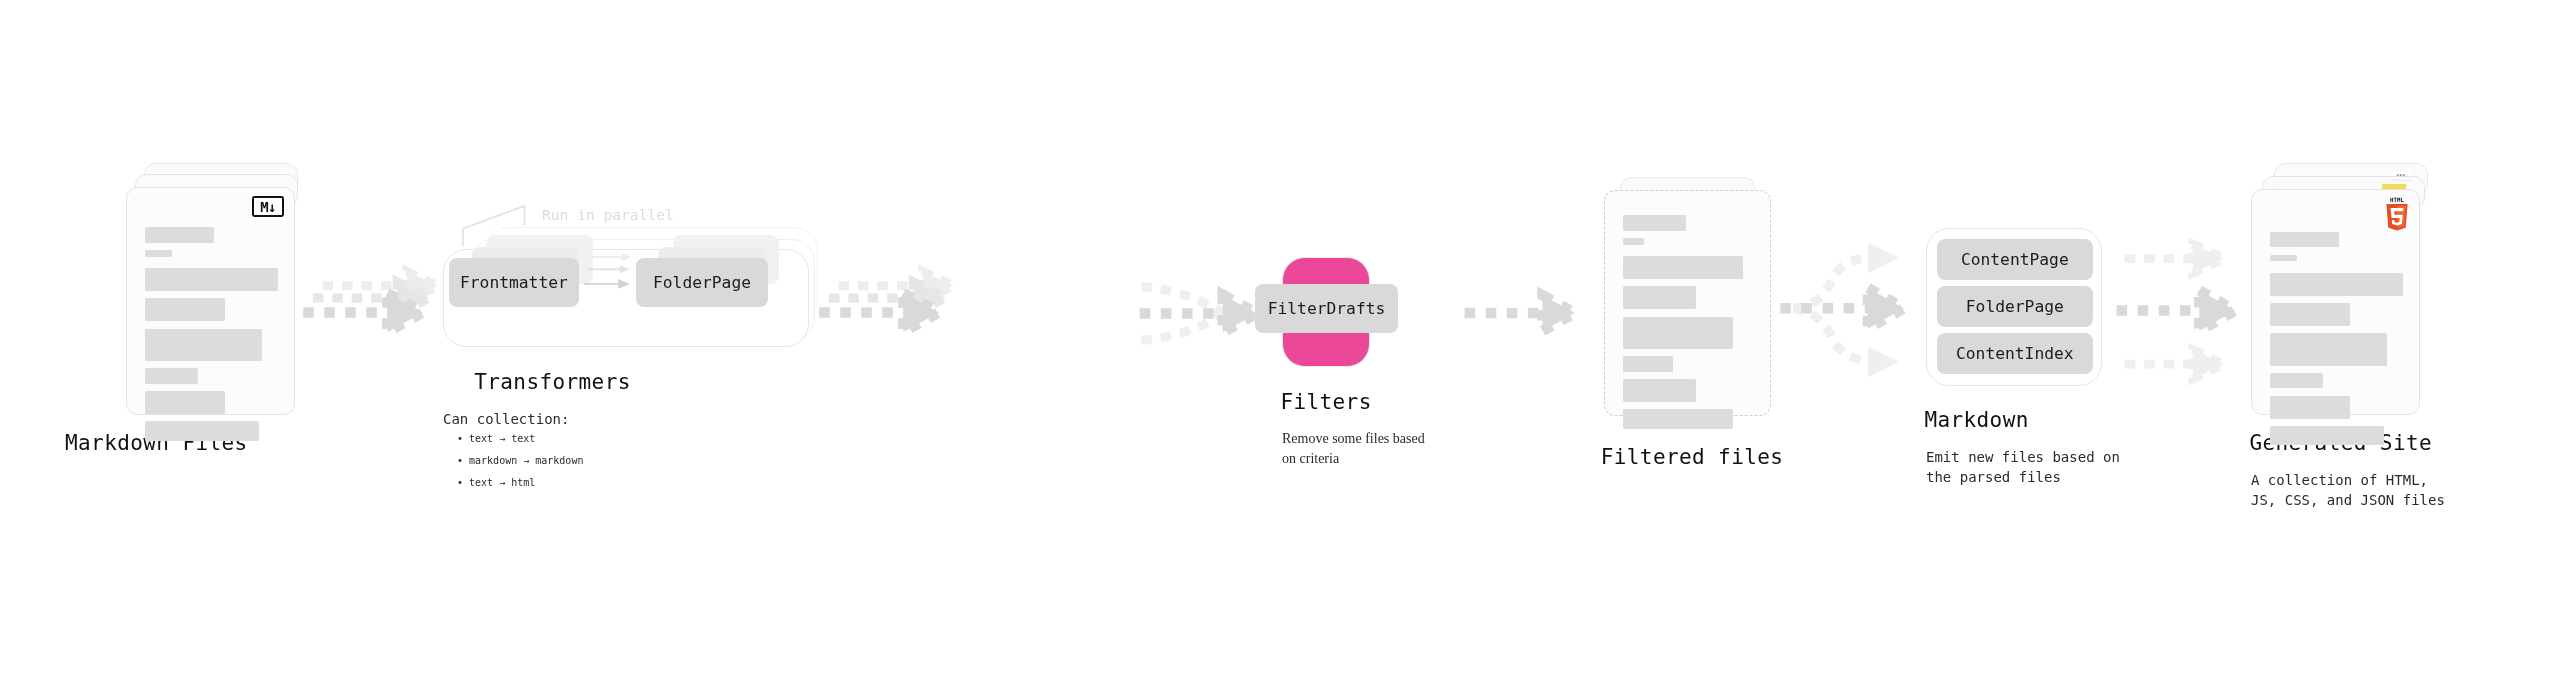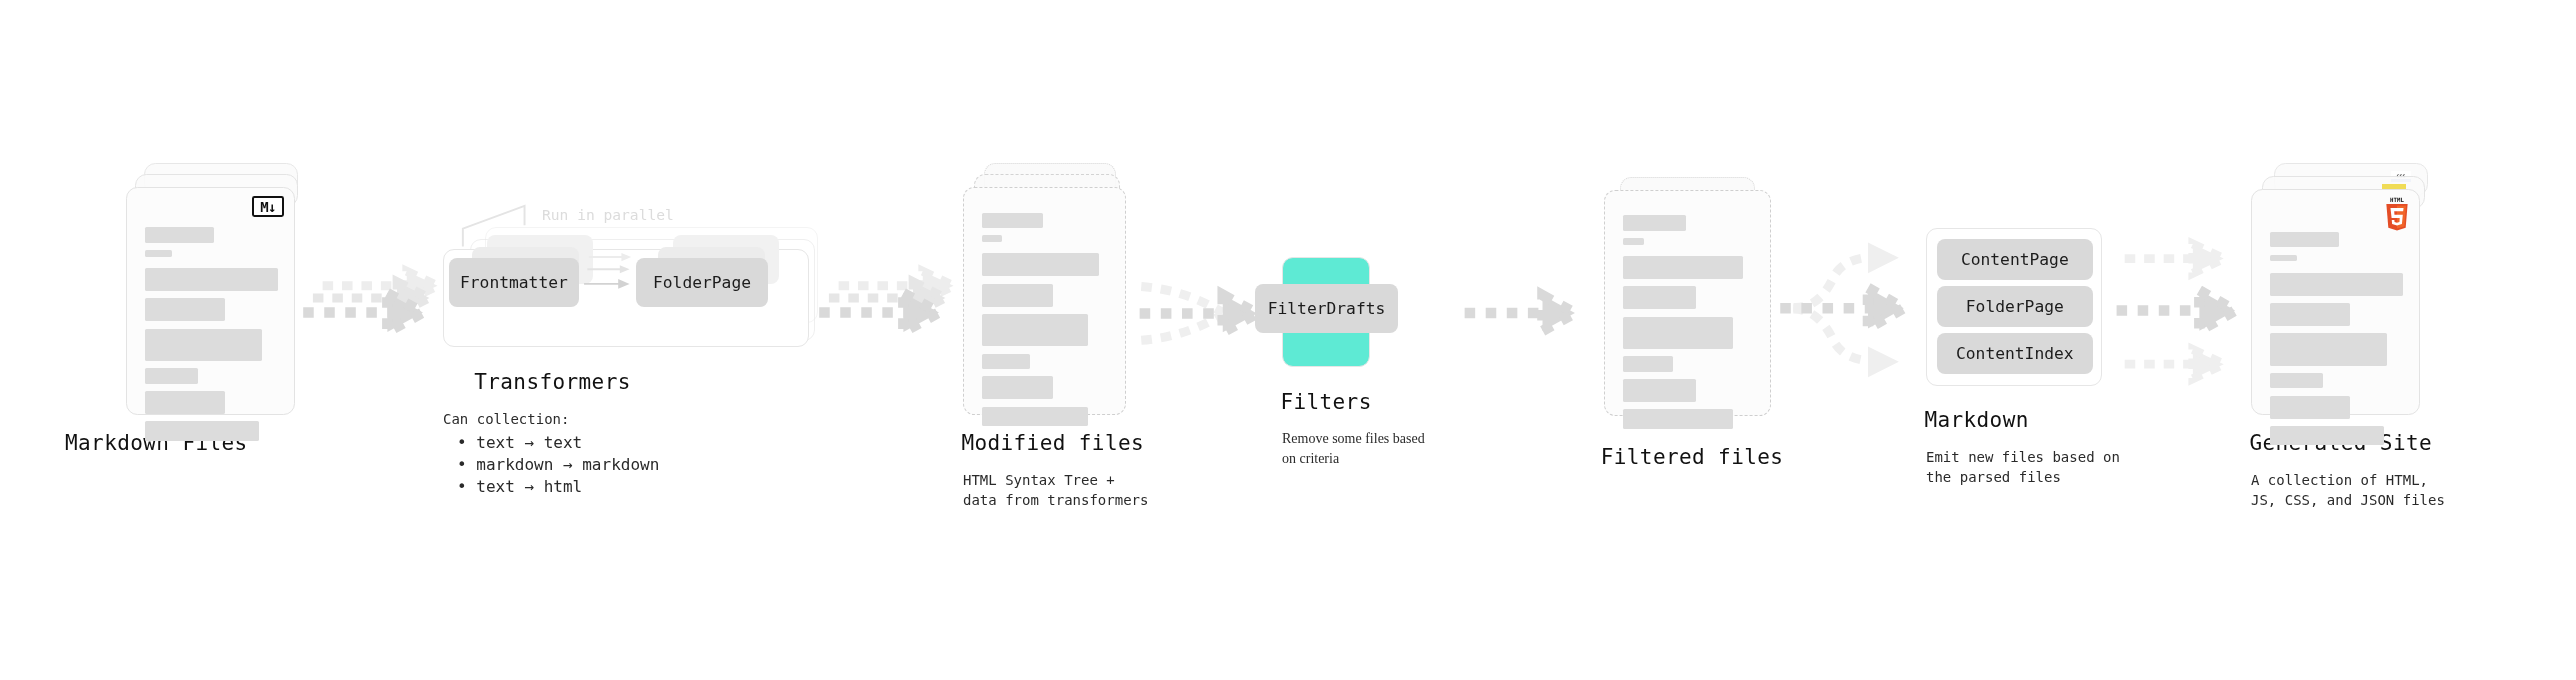--- a/index.html
+++ b/index.html
@@ -44,42 +44,42 @@
   .js-badge{width:24.4px;height:14.6px;background:#f0db4f;}
   .css-badge{
     width:19.5px;height:11.4px;background:#fff;
     display:flex;align-items:flex-end;justify-content:center;
     font-size:4.9px;font-weight:bold;color:#222;line-height:1;
     border-bottom:3.3px solid #264de4;box-sizing:border-box;
   }
 
   
   .groupbox{
-    position:absolute;border:1.6px solid #e6e6e6;border-radius:11px;
+    position:absolute;border:1.6px solid #e6e6e6;border-radius:23px;
     background:transparent;box-sizing:border-box;
   }
   .chip{
     position:absolute;background:#d9d9d9;border-radius:8.1px;
     display:flex;align-items:center;justify-content:center;
     font-size:16.3px;color:#1c1c1c;white-space:nowrap;box-sizing:border-box;
   }
   .chip.ghost{background:#ececec;}
   .chip.ghost2{background:#f1f1f1;}
 
   
   .title{
     position:absolute;font-size:21px;color:#111;white-space:nowrap;letter-spacing:0.4px;
   }
   .subtitle{
     position:absolute;font-size:14px;color:#2a2a2a;line-height:1.45;white-space:pre;
   }
   .note{
     position:absolute;font-size:14.6px;color:#dcdcdc;white-space:nowrap;
   }
-  .bullets{position:absolute;font-size:16px;color:#2a2a2a;line-height:1.55;white-space:pre;}
+  .bullets{position:absolute;font-size:10px;color:#2a2a2a;line-height:1.55;white-space:pre;}
 
   
   .arrowsvg{position:absolute;overflow:visible;}
 </style>
 </head>
 <body>
 
 <div class="stage">
 
   <div class="node" style="left:126px;top:163px;">
@@ -167,53 +167,32 @@
     <g stroke="#e6e6e6" stroke-width="11" stroke-dasharray="13 11" fill="#e6e6e6">
       <line x1="14" y1="37" x2="128" y2="37"></line>
         <polygon points="118,17 158,37 118,57"></polygon>
     </g>
     <g stroke="#d9d9d9" stroke-width="13" stroke-dasharray="13 13" fill="#d9d9d9">
       <line x1="2" y1="55" x2="116" y2="55"></line>
         <polygon points="106,31 150,55 106,79"></polygon>
     </g>
   </svg>
 
-  <div class="node" style="left:963px;top:163px;">
-    <div class="stack" style="width:179px;height:252px;">
-      <div class="sheet dotted" style="left:21px;top:0px;width:132px;height:32.5px;opacity:.85;"></div>
-      <div class="sheet dashed" style="left:10.6px;top:11.4px;width:146px;height:32.5px;opacity:.9;"></div>
-      <div class="sheet dashed front" style="left:0px;top:24.4px;width:163px;height:228px;">
-        <div class="bars" style="top:24.4px;">
-          <div class="bar" style="width:48%;height:15.4px;"></div>
-          <div class="bar" style="width:16%;height:6.5px;margin-bottom:11.4px;"></div>
-          <div class="bar" style="width:92%;height:23px;"></div>
-          <div class="bar" style="width:56%;height:23px;"></div>
-          <div class="bar" style="width:84%;height:32.5px;"></div>
-          <div class="bar" style="width:38%;height:15.4px;"></div>
-          <div class="bar" style="width:56%;height:23px;"></div>
-          <div class="bar" style="width:84%;height:19.5px;"></div>
-        </div>
-      </div>
-    </div>
-    <div class="title" style="left:-1.6px;top:268px;">Modified files</div>
-    <div class="subtitle" style="left:0px;top:307px;">HTML Syntax Tree +
-data from transformers</div>
-  </div>
 
   <svg class="arrowsvg" style="left:1138px;top:262px;width:163px;height:98px;" viewBox="0 0 200 120">
     <path d="M4 30 Q 58 34 104 62" fill="none" stroke="#efefef" stroke-width="11" stroke-dasharray="13 11"></path>
     <path d="M4 96 Q 58 92 104 64" fill="none" stroke="#efefef" stroke-width="11" stroke-dasharray="13 11"></path>
     <g stroke="#d9d9d9" stroke-width="13" stroke-dasharray="13 13" fill="#d9d9d9">
       <line x1="2" y1="63" x2="112" y2="63"></line>
         <polygon points="104,40 146,63 104,86"></polygon>
     </g>
   </svg>
 
   <div class="node" style="left:1282px;top:257px;">
-    <div class="groupbox" style="left:0px;top:0px;width:88px;height:110px;background:#5eead4;">
+    <div class="groupbox" style="left:0px;top:0px;width:88px;height:110px;background:#ec4899;">
       <div class="chip" style="left:-28px;top:26px;width:143px;height:49px;">FilterDrafts</div>
     </div>
     <div class="title" style="left:-1.6px;top:133px;">Filters</div>
     <div class="subtitle" style="left:0px;top:172px;font-family:Liberation Serif, serif;">Remove some files based
 on criteria</div>
   </div>
 
   <svg class="arrowsvg" style="left:1463px;top:291px;width:146px;height:49px;" viewBox="0 0 180 60">
     <g stroke="#d9d9d9" stroke-width="13" stroke-dasharray="13 13" fill="#d9d9d9">
       <line x1="2" y1="27" x2="106" y2="27"></line>

